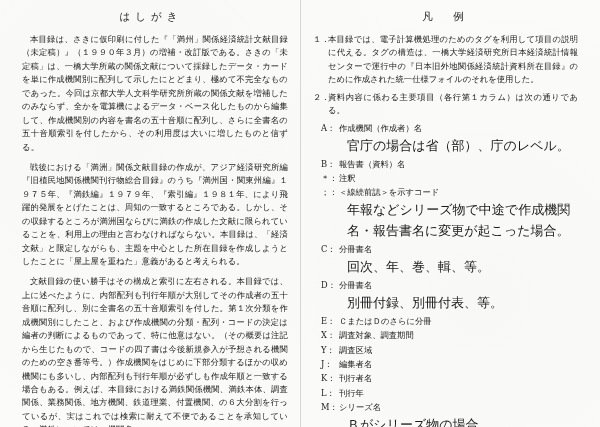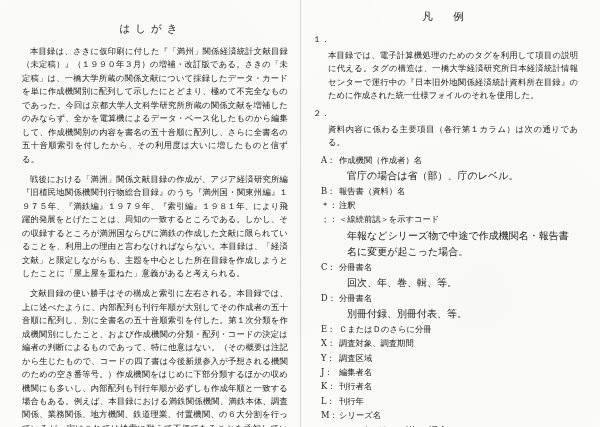--- a/index.html
+++ b/index.html
@@ -25,21 +25,21 @@
     box-sizing: border-box;
     display: flex;
     flex-direction: row;
   }
   .col {
     box-sizing: border-box;
     position: relative;
   }
   .col-left {
     width: 300px;
-    padding: 20px 12px 6px 14px;
+    padding: 8px 12px 6px 14px;
   }
   .col-right {
     width: 300px;
     padding: 8px 22px 6px 12px;
     border-left: 1px solid #d8d6d0;
   }
   .col-title {
     text-align: center;
     font-size: 10.5px;
     letter-spacing: 5px;
@@ -67,21 +67,20 @@
   }
   .num-marker {
     flex: 0 0 auto;
     width: 15px;
     text-align: left;
   }
   .num-body {
     flex: 1 1 auto;
     text-align: justify;
     text-justify: inter-character;
-    margin-top: 16px;
   }
 
   
   .def-list {
     margin-top: 3px;
   }
   .def-row {
     display: flex;
     font-size: 8.3px;
     line-height: 1.6;
@@ -93,21 +92,21 @@
     padding-left: 8px;
     box-sizing: border-box;
     white-space: nowrap;
   }
   .def-val {
     flex: 1 1 auto;
     text-align: justify;
     text-justify: inter-character;
   }
   .def-sub {
-    font-size: 10px;
+    font-size: 13px;
     line-height: 1.6;
     padding-left: 34px;
     margin-bottom: 1px;
   }
 </style>
 </head>
 <body>
 
 <div class="page">
 

